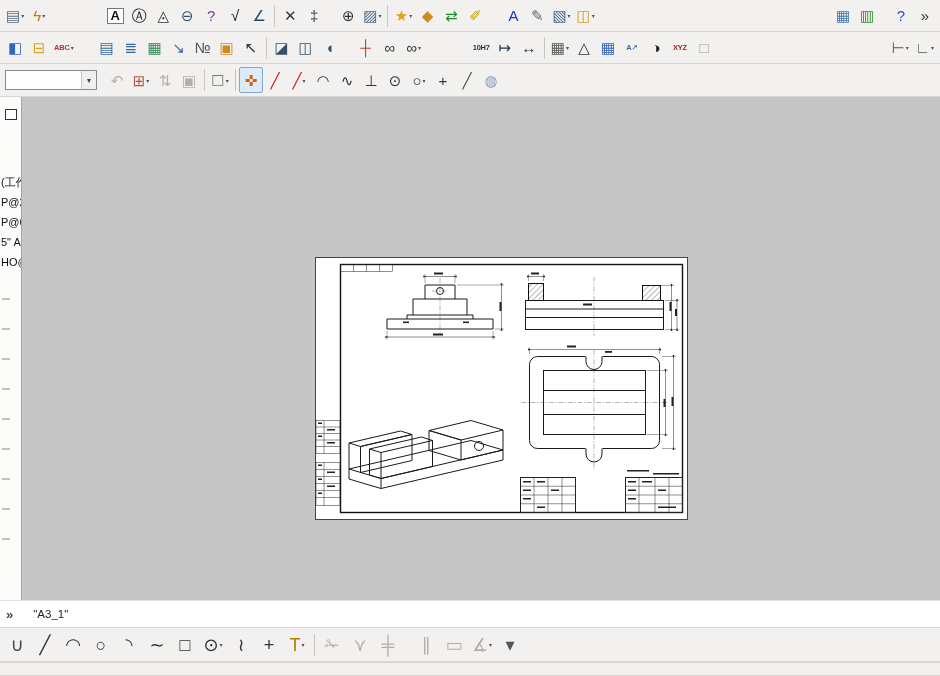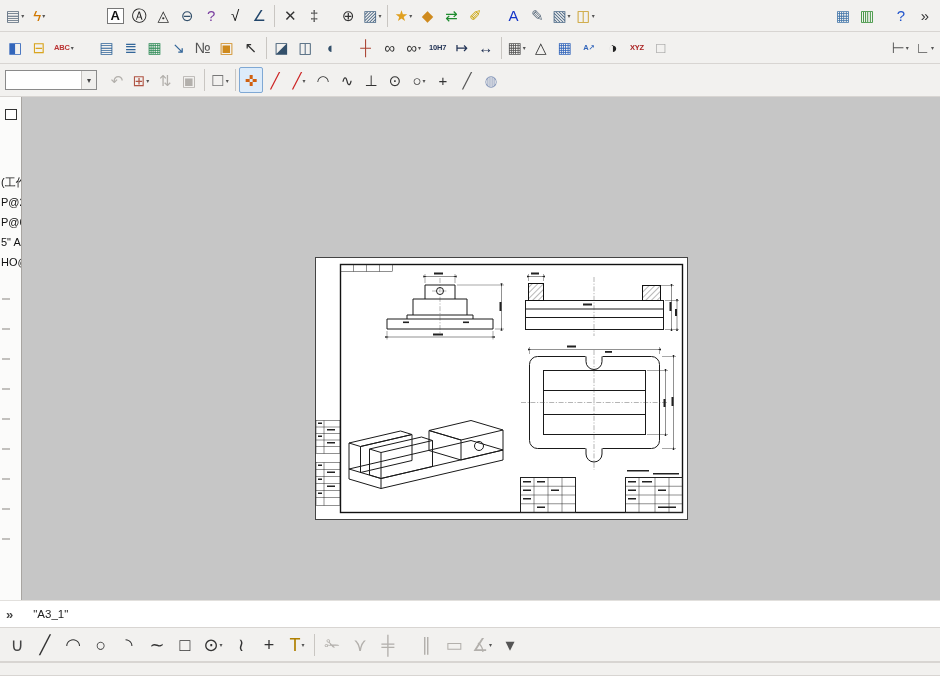--- a/index.html
+++ b/index.html
@@ -204,21 +204,21 @@
         <span class="glyph" style="color: rgb(170, 68, 51);">┼</span>
       </span>
       <span class="tbtn">
         <span class="glyph" style="color: rgb(51, 51, 51);">∞</span>
       </span>
       <span class="tbtn">
         <span class="glyph" style="color: rgb(51, 51, 51);">∞</span>
         <span class="dd">▾</span>
       </span>
       <span class="tbtn">
-        <span class="glyph small" style="color: rgb(34, 51, 85);">10H7</span>
+        <span class="glyph small" style="color: rgb(34, 51, 85); margin-left: 44px;">10H7</span>
       </span>
       <span class="tbtn">
         <span class="glyph" style="color: rgb(34, 51, 85);">↦</span>
       </span>
       <span class="tbtn">
         <span class="glyph" style="color: rgb(34, 51, 85);">↔</span>
       </span>
       <span class="tsep"></span>
       <span class="tbtn">
         <span class="glyph" style="color: rgb(85, 85, 85);">▦</span>

